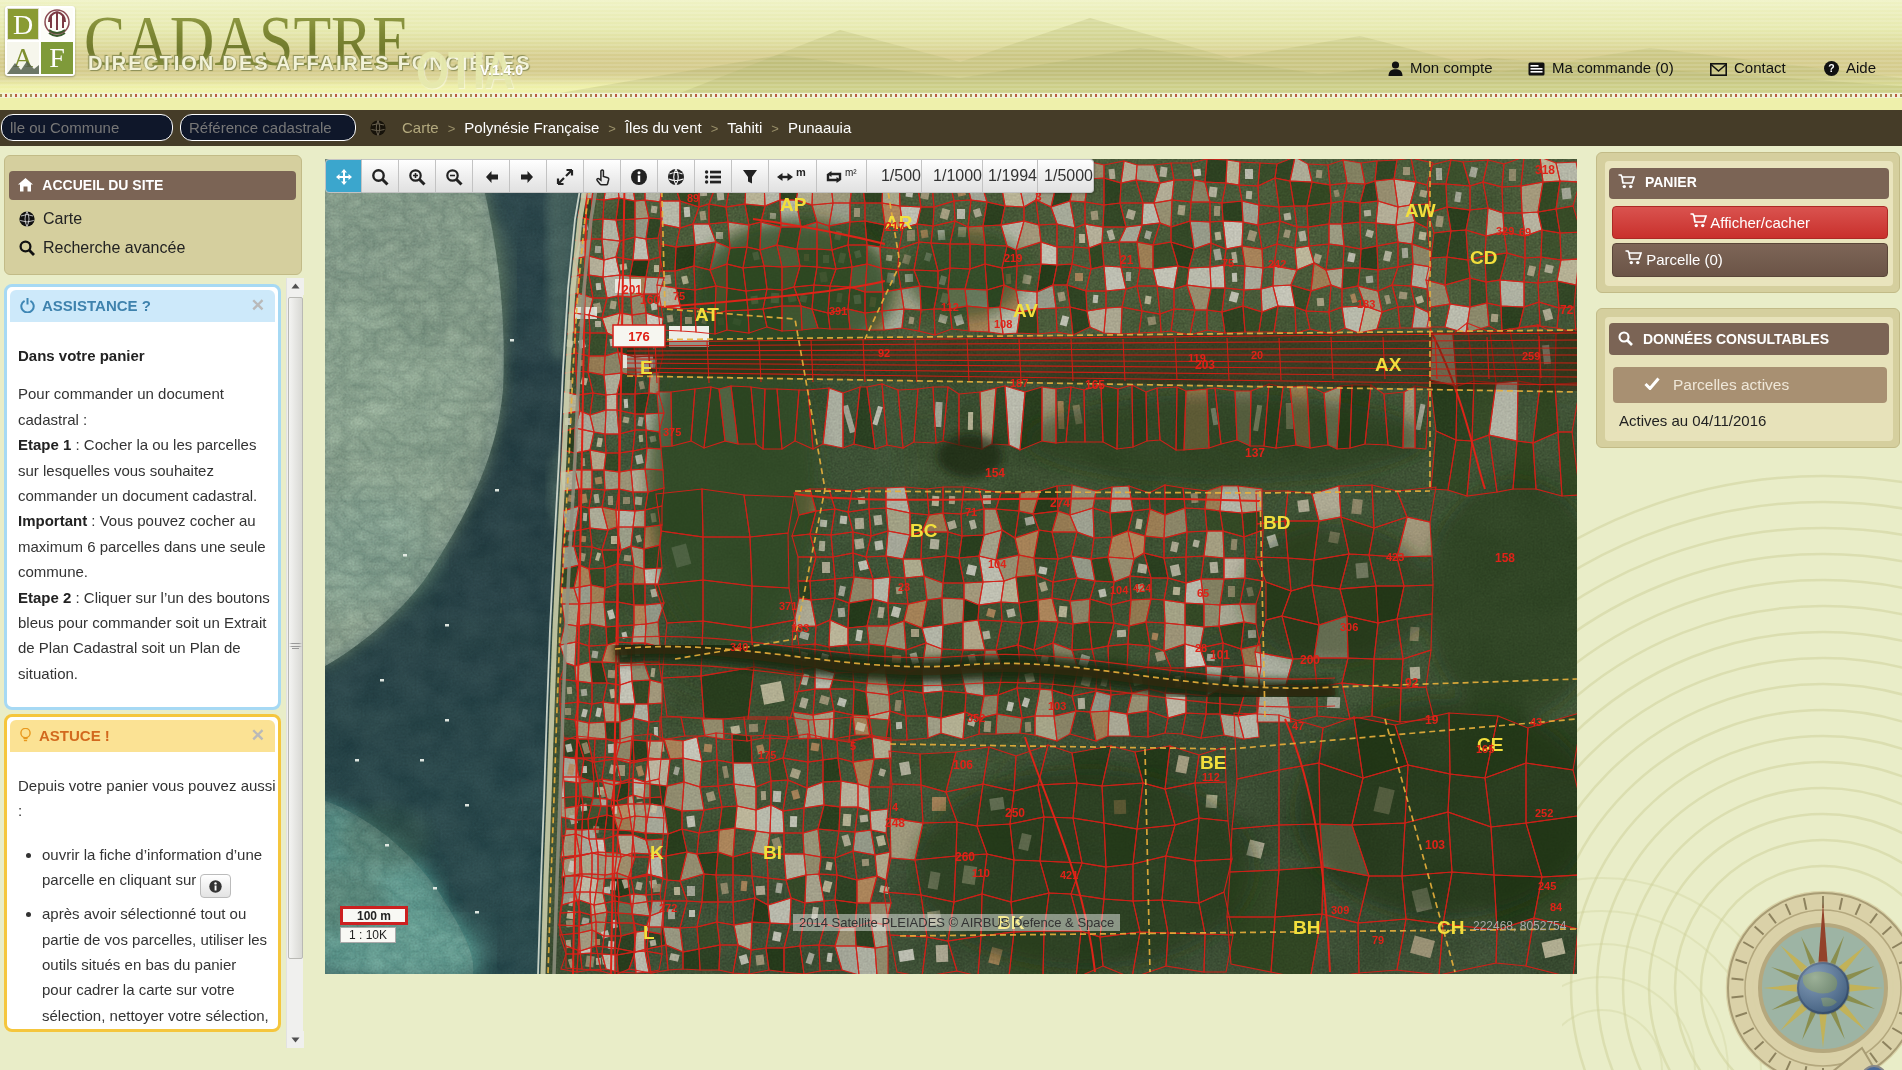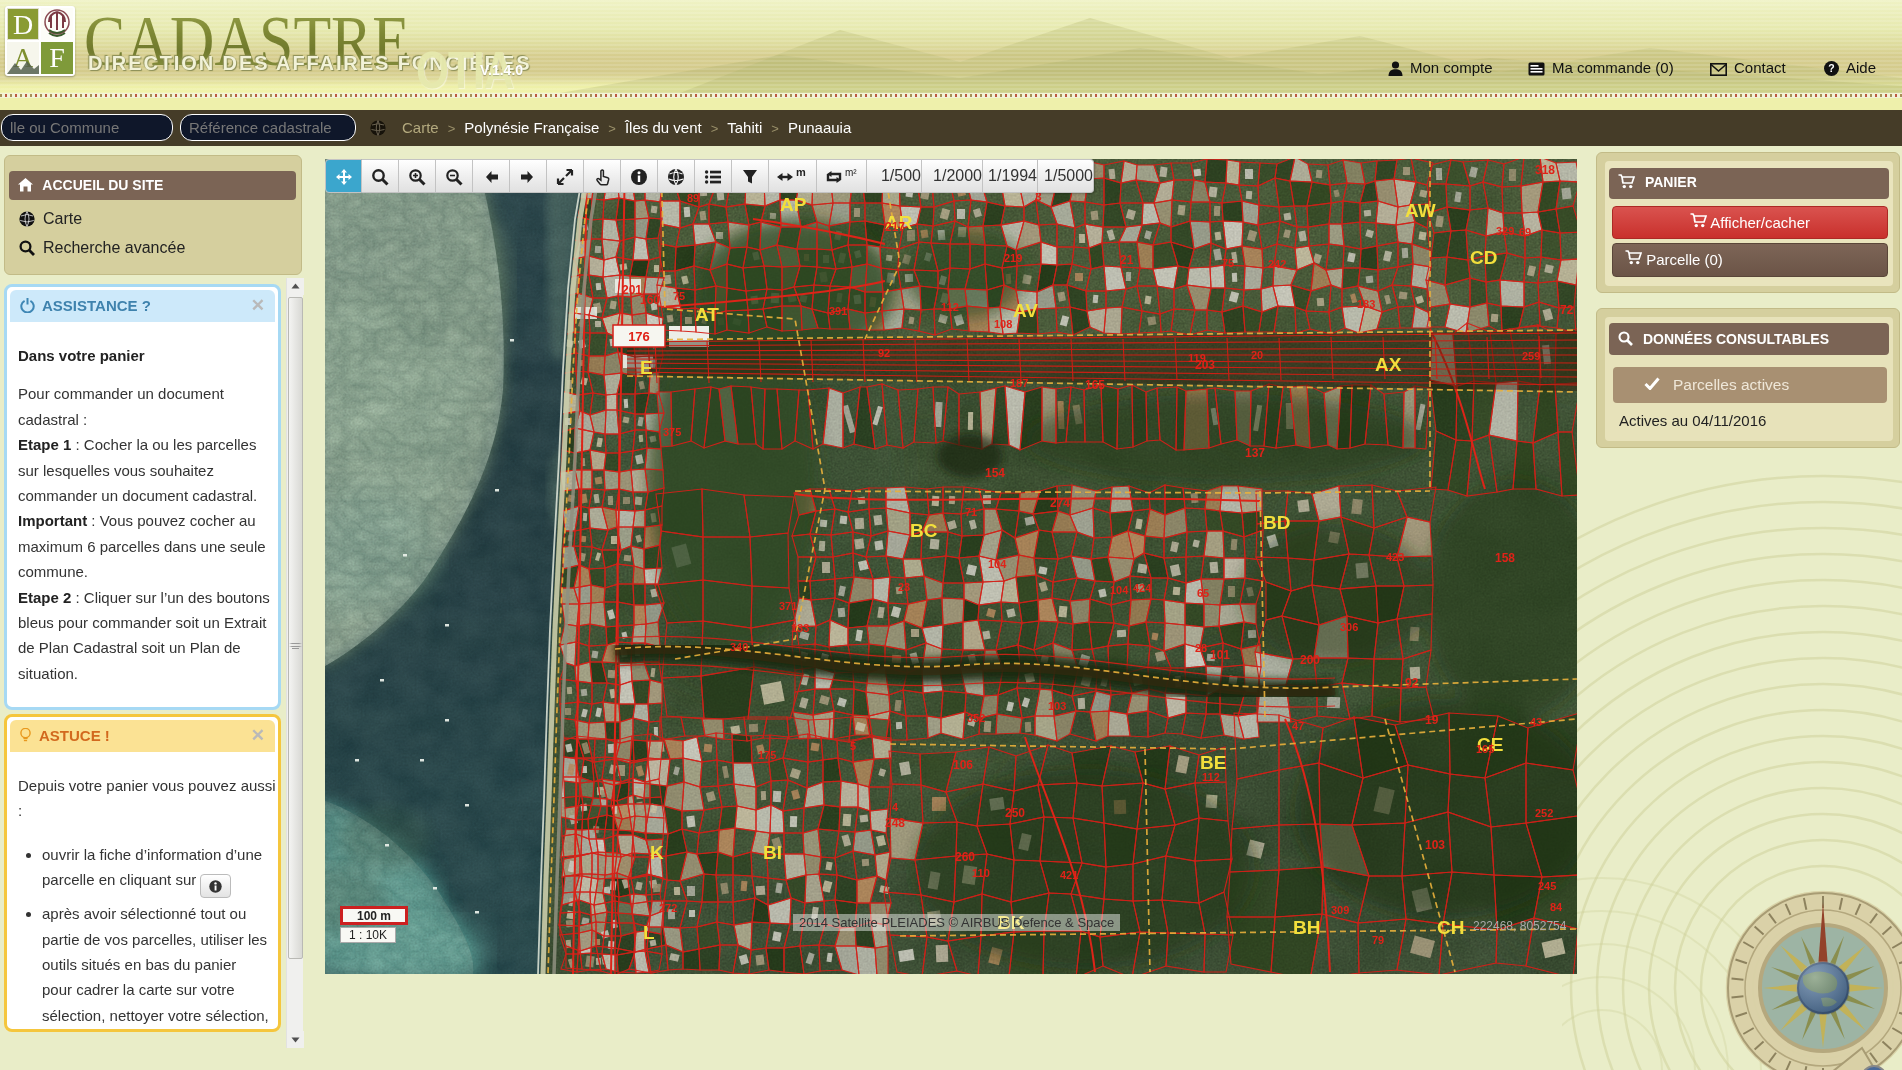--- a/index.html
+++ b/index.html
@@ -3067,15 +3067,15 @@
       </svg>
     </div>
     <div class="tbtn" style="left:492px;width:50px">
       <svg width="34" height="18" viewBox="0 0 34 18">
         <path d="M3 6 L3 12 L12 12 M15 12 L15 6 L6 6" stroke="#222" stroke-width="2.4" fill="none"></path>
         <path d="M6.5 3 L2 6 L6.5 9 Z M11.5 9 L16 12 L11.5 15 Z" fill="#222"></path>
         <text x="20" y="8" font-size="10" fill="#222" font-family="Liberation Sans">m²</text>
       </svg>
     </div>
     <div class="tbtn txt" style="left:542px;width:55px">1/500</div>
-    <div class="tbtn txt" style="left:597px;width:61px">1/2000</div>
+    <div class="tbtn txt" style="left:597px;width:61px">1/1000</div>
     <div class="tbtn txt" style="left:658px;width:55px">1/1994</div>
     <div class="tbtn txt last" style="left:713px;width:56px">1/5000</div>
   </div>
 </body></html>

